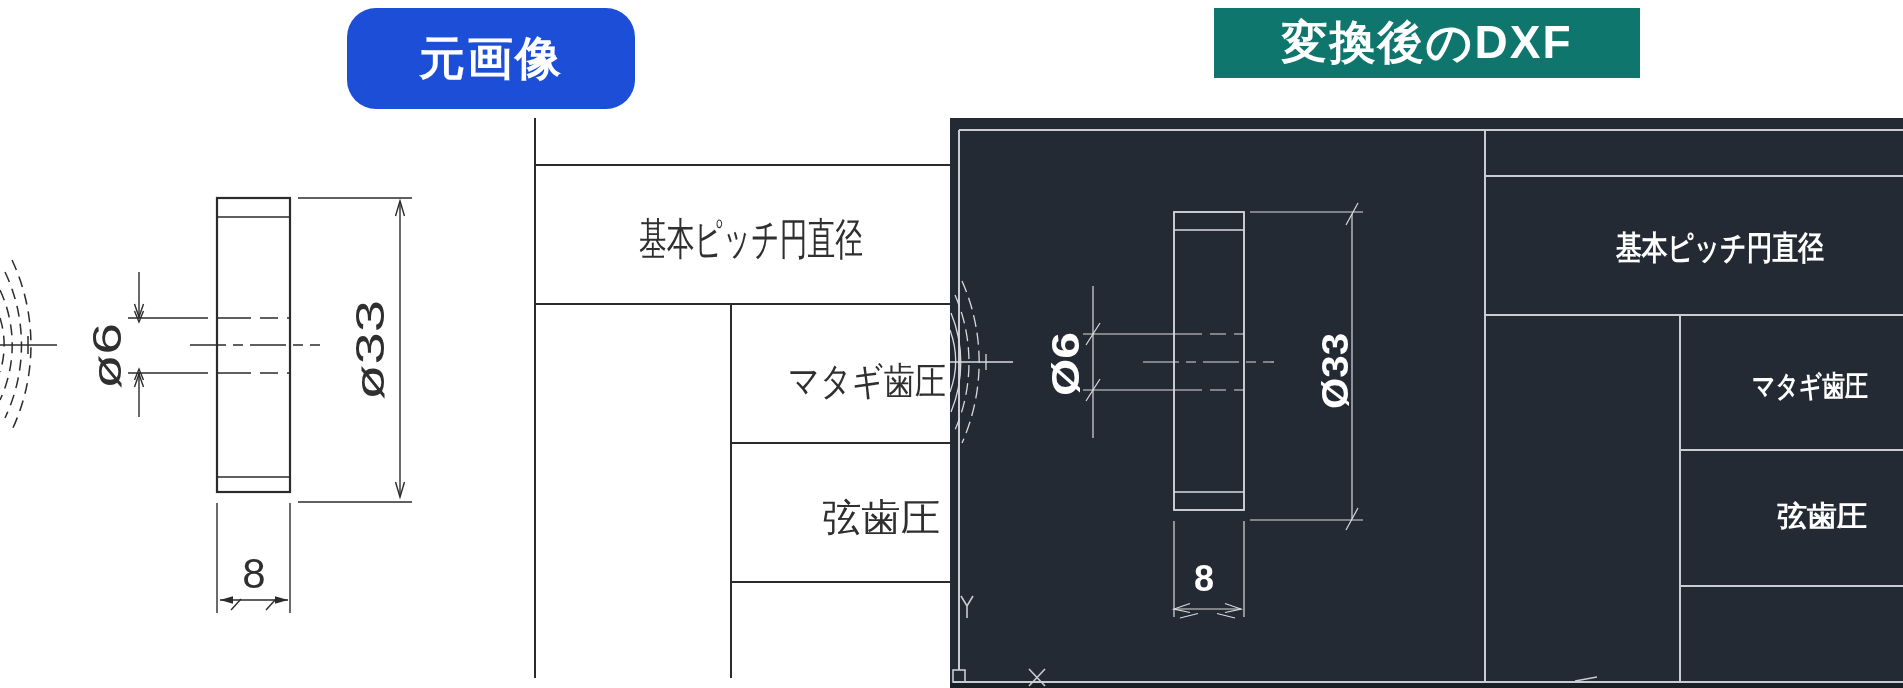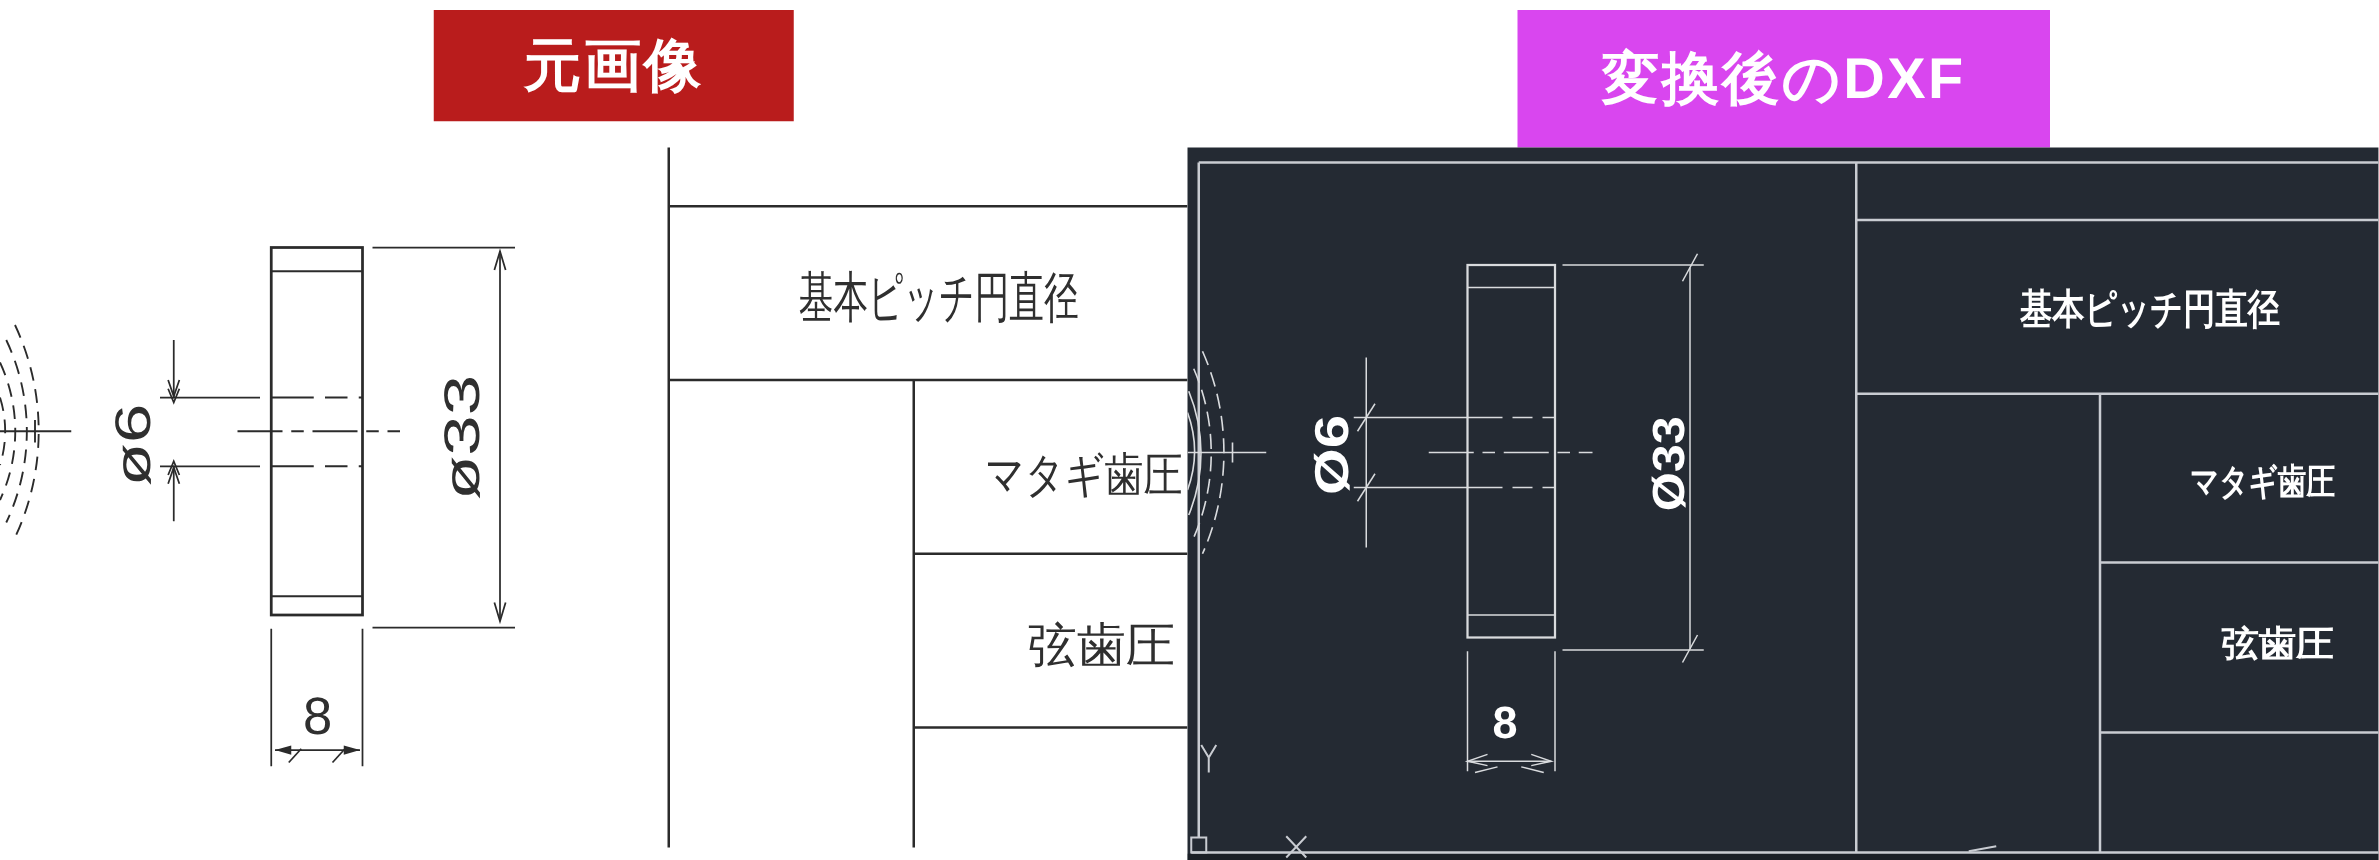--- a/index.html
+++ b/index.html
@@ -1,22 +1,22 @@
 <!DOCTYPE html>
 <html><head>
 <meta charset="utf-8">
 <style>
   html,body{margin:0;padding:0;background:#fff;}
   #stage{position:relative;width:1903px;height:688px;background:#ffffff;overflow:hidden;
          font-family:"Liberation Sans","DejaVu Sans",sans-serif;}
   .abs{position:absolute;}
   .title-box{display:flex;align-items:center;justify-content:center;
              color:#ffffff;font-weight:bold;font-size:46px;letter-spacing:2px;}
-  #title-original{left:347px;top:8px;width:288px;height:89px;background:#b91c1c;}
-  #title-converted{left:1214px;top:8px;width:426px;height:110px;background:#d946ef;}
+  #title-original{left:347px;top:8px;width:288px;height:101px;background:#1d4ed8;border-radius:29px;}
+  #title-converted{left:1214px;top:8px;width:426px;height:70px;background:#0f766e;}
   #dxf-panel{left:950px;top:118px;width:953px;height:570px;background:#242a33;}
   svg{display:block;}
   svg text{font-family:"Liberation Sans","DejaVu Sans",sans-serif;}
   .orig-stroke{stroke:#2b2b2b;fill:none;}
   .dxf-stroke{stroke:#c9ccd2;fill:none;}
   .dxf-draw{stroke:#d9dbde;fill:none;}
   .orig-text{fill:#2f2f2f;}
   .dxf-text{fill:#ffffff;font-weight:bold;}
 </style>
 </head>

